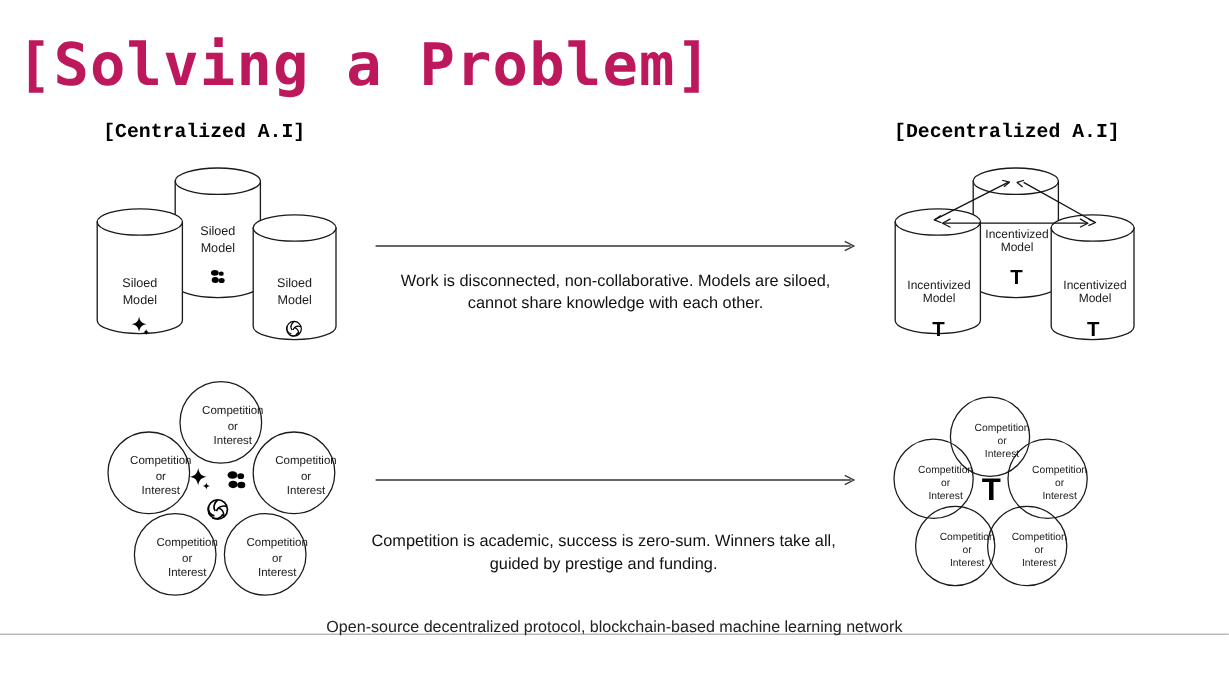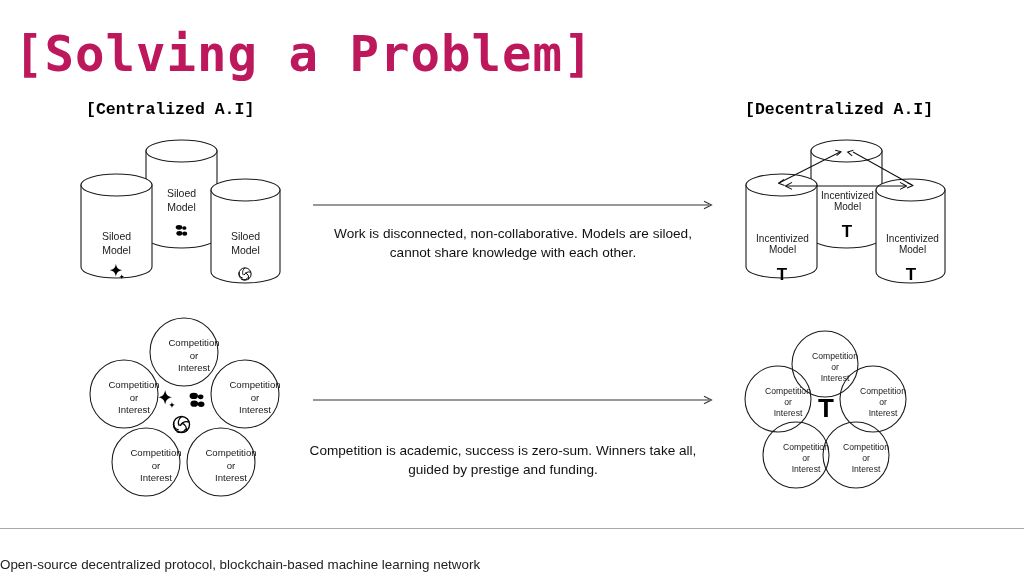--- a/index.html
+++ b/index.html
@@ -103,22 +103,23 @@
     position: absolute;
     left: 0;
     top: 528px;
     width: 1024px;
     height: 1px;
     background: #aaaaaa;
   }
   .footer-text {
     position: absolute;
     left: 0;
-    top: 557px;
+    top: 515px;
     width: 1024px;
+    text-align: center;
     font-size: 13.4px;
     color: #222222;
   }
 </style>
 </head>
 <body>
 
 <div class="slide">
 
   <div class="title">[Solving a Problem]</div>

